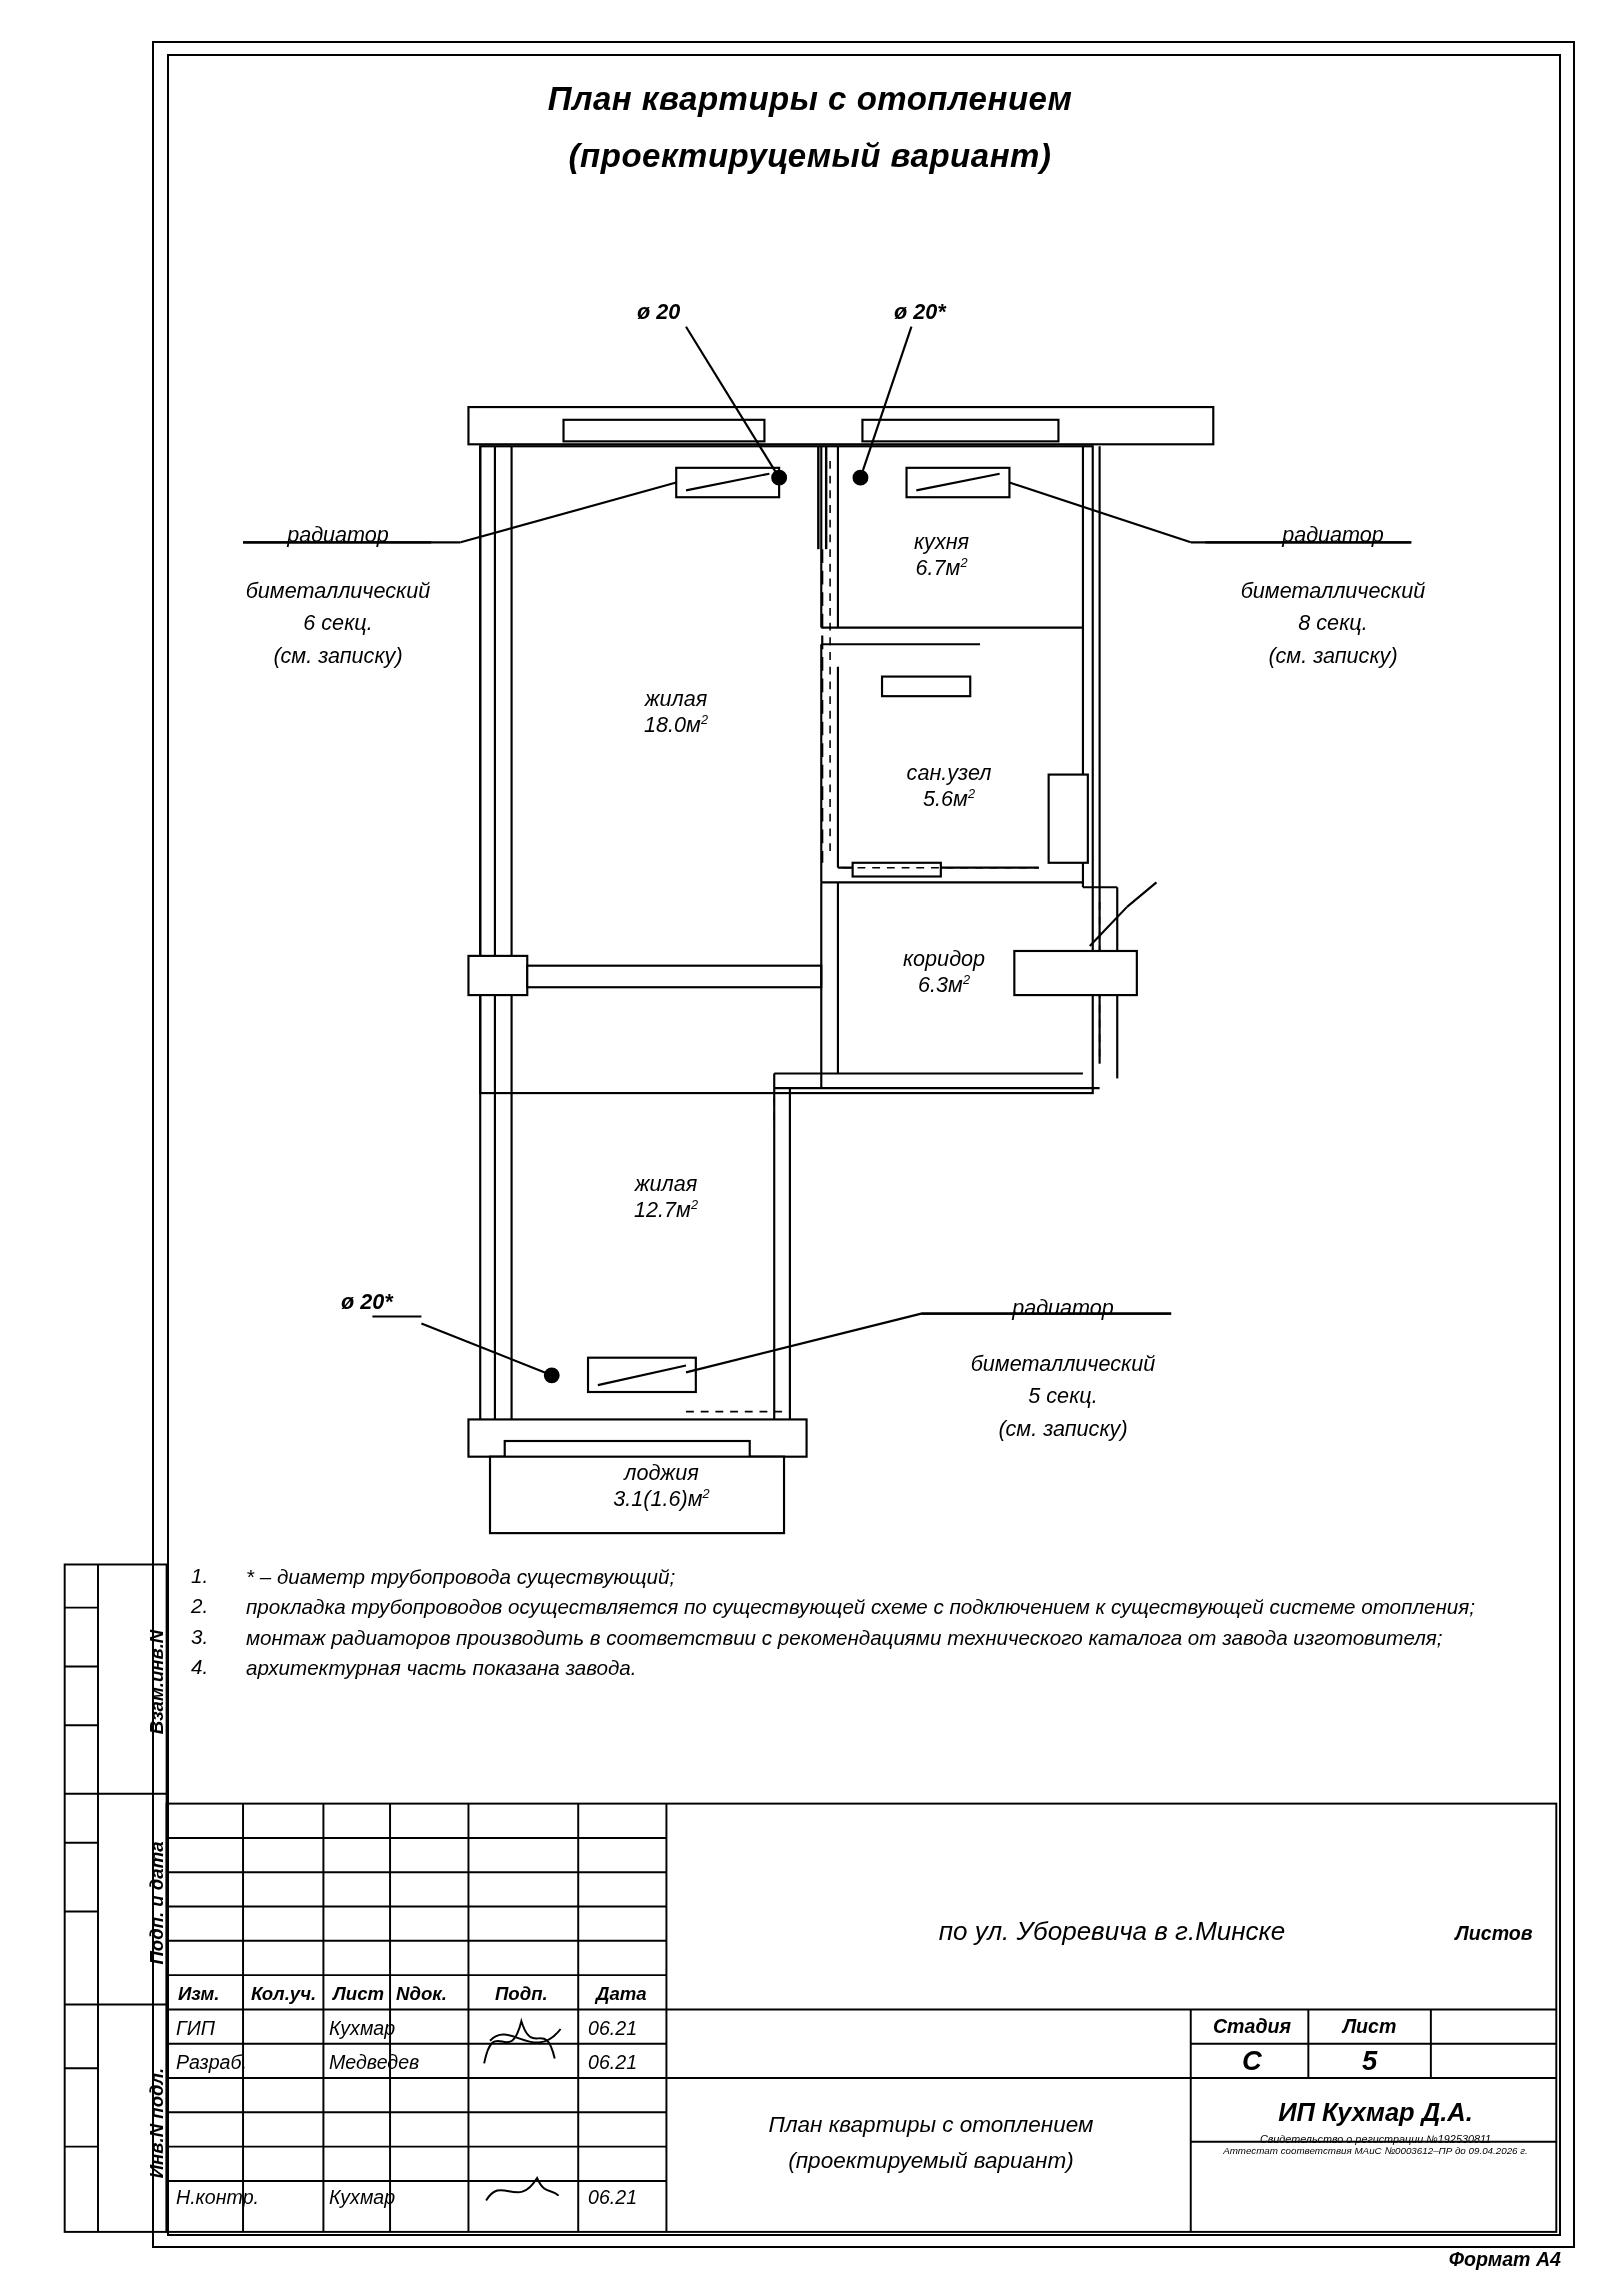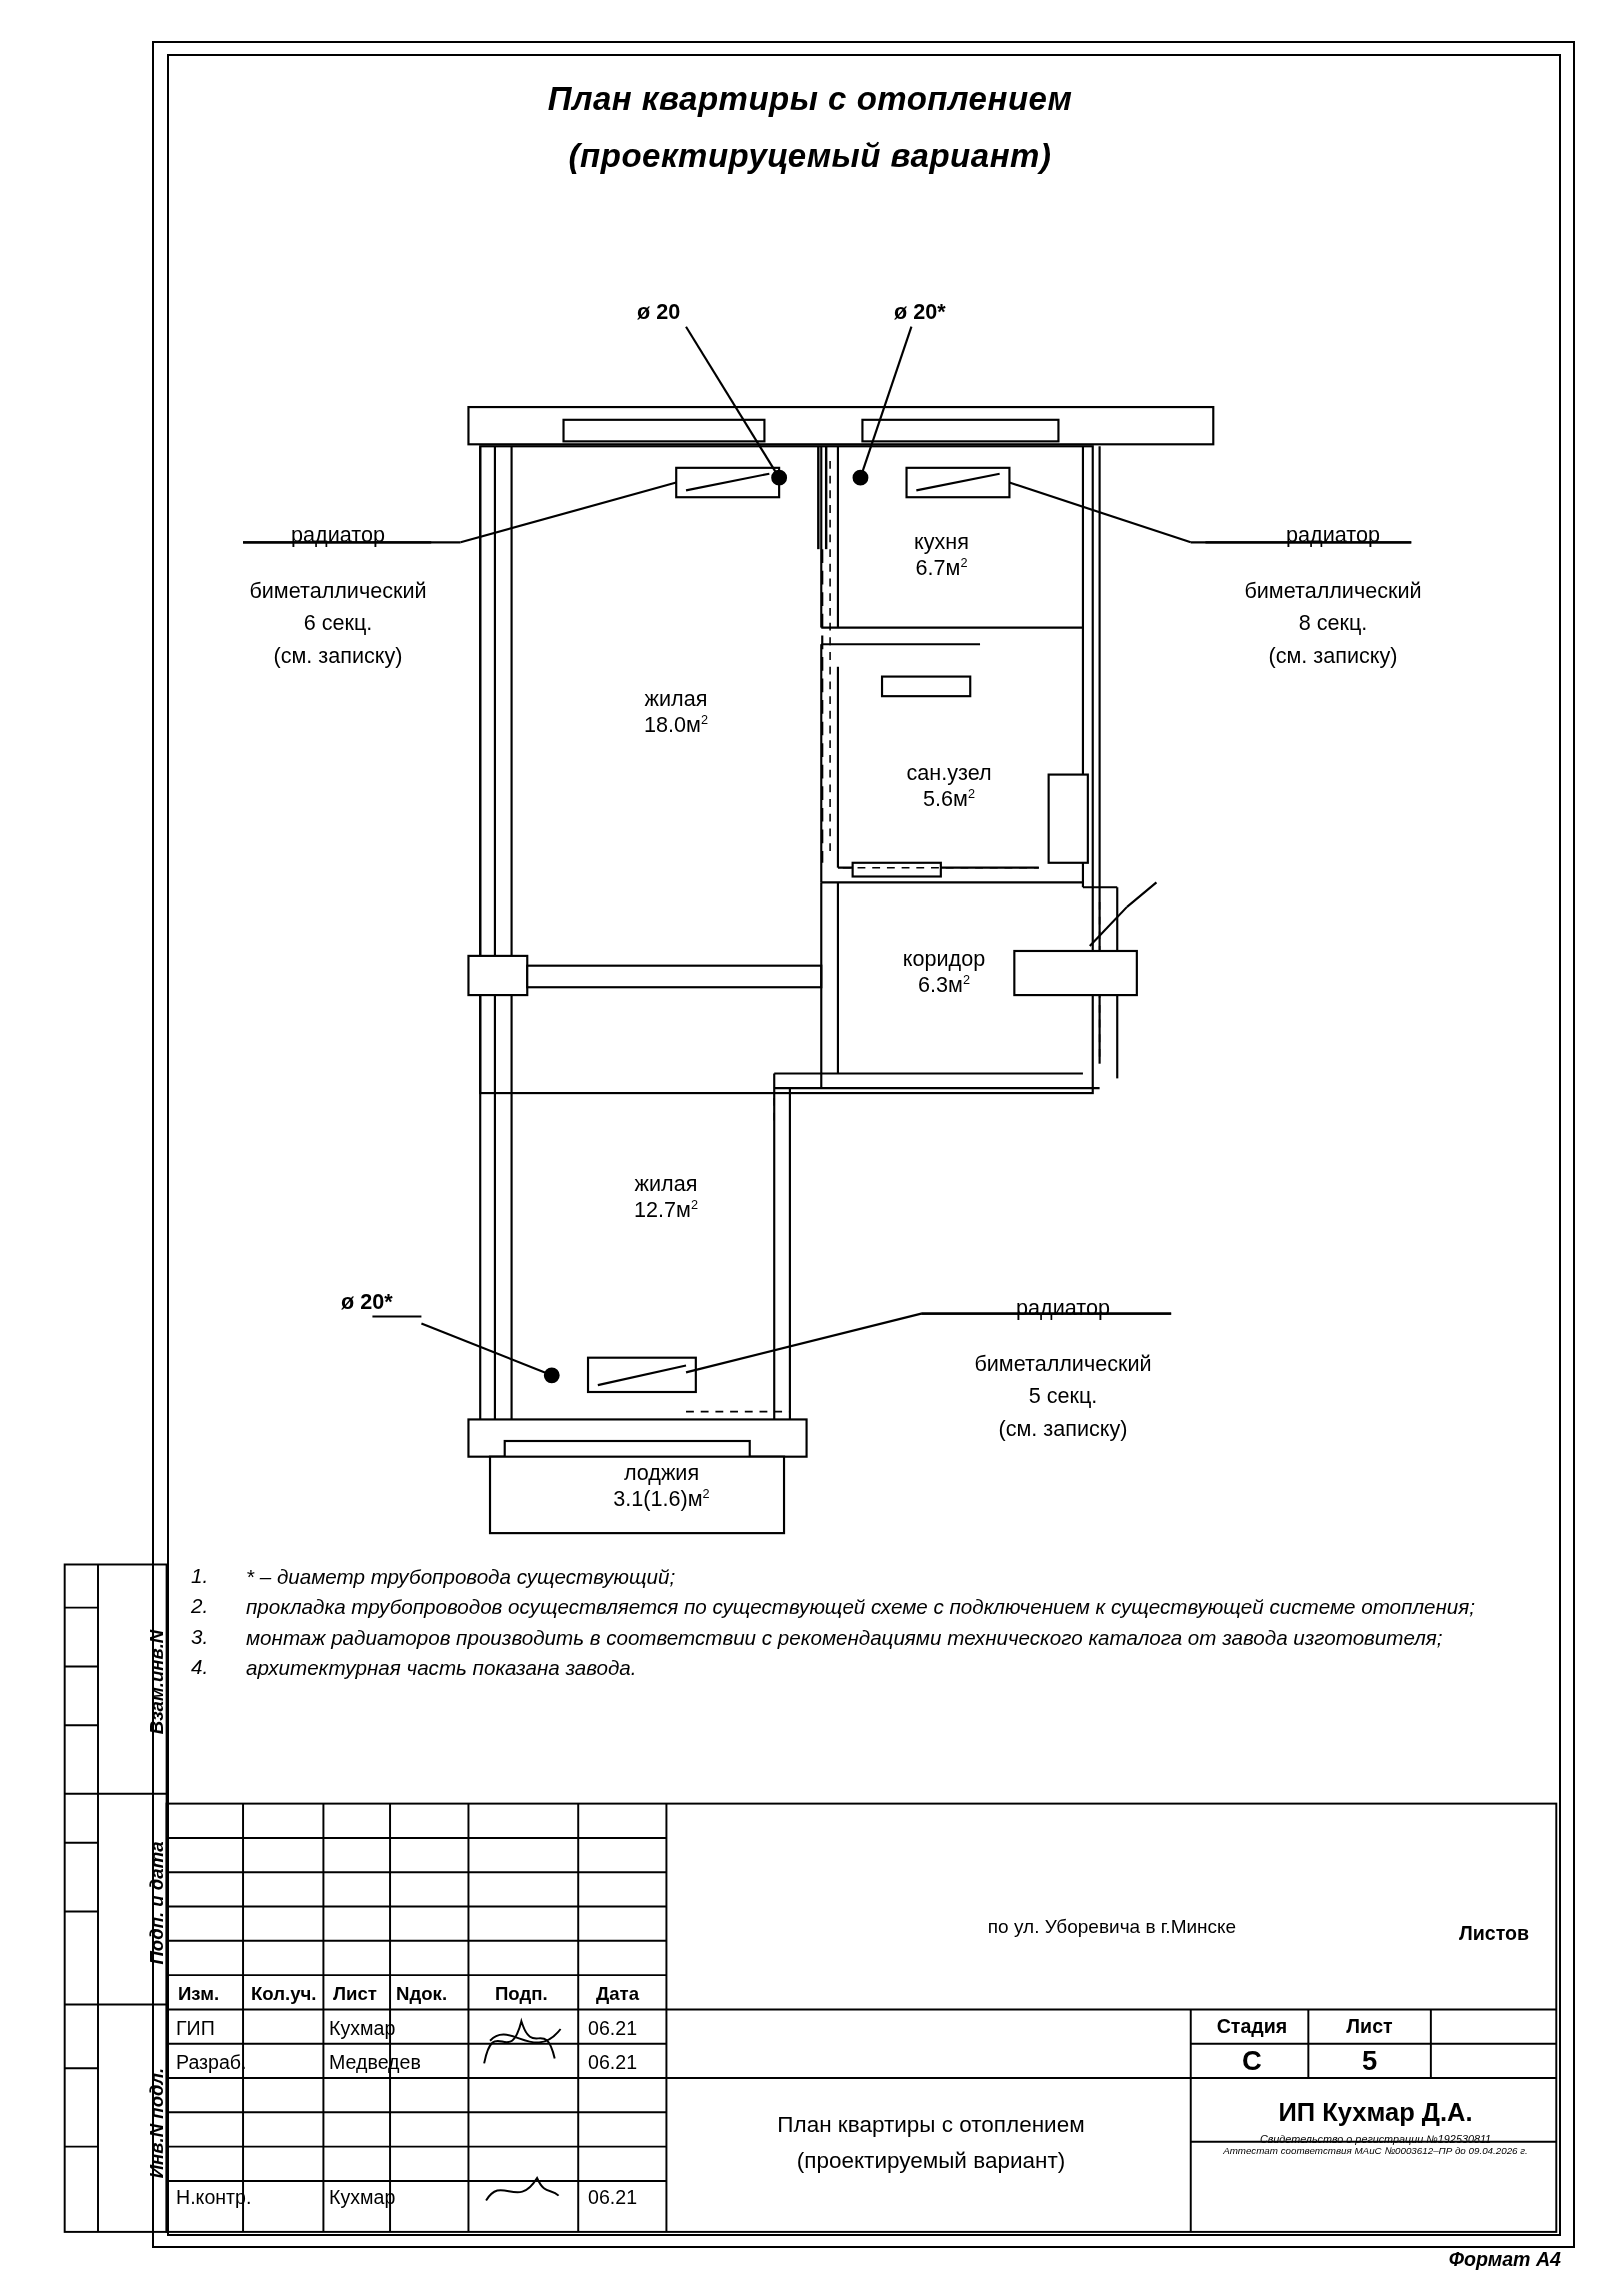--- a/index.html
+++ b/index.html
@@ -3,21 +3,21 @@
 <meta charset="utf-8">
 <style>
   html,body{margin:0;padding:0;background:#ffffff;}
   body{width:1620px;height:2293px;position:relative;font-family:"Liberation Sans",sans-serif;color:#000;}
   .sheet{position:absolute;left:0;top:0;width:1620px;height:2293px;}
   .frame-outer{position:absolute;left:152px;top:41px;width:1419px;height:2203px;border:2.9px solid #000;}
   .frame-inner{position:absolute;left:167px;top:54px;width:1390px;height:2178px;border:2px solid #000;}
   .title{position:absolute;width:100%;text-align:center;font-style:italic;font-weight:bold;font-size:33px;letter-spacing:0.5px;}
   .t1{top:80px;}
   .t2{top:137px;}
-  .lbl{position:absolute;font-size:21.6px;white-space:nowrap;}
+  .lbl{position:absolute;font-style:italic;font-size:21.6px;white-space:nowrap;}
   .lbl.b{font-weight:bold;}
   .ctr{text-align:center;}
   sup{font-size:12.7px;vertical-align:super;}
   svg.plan{position:absolute;left:0;top:0;width:1620px;height:2293px;overflow:visible;}
   .notes{position:absolute;left:191px;top:1564px;width:1313px;}
   .note-row{display:flex;margin-bottom:3.9px;}
   .note-num{width:55px;font-style:italic;font-size:20.6px;}
   .note-txt{font-style:italic;font-size:20.6px;line-height:1.28;}
   .vtext{position:absolute;font-style:italic;font-weight:bold;font-size:18.6px;transform:rotate(-90deg);transform-origin:center center;white-space:nowrap;}
   .fmt{position:absolute;right:59px;bottom:21.6px;font-style:italic;font-size:19.6px;font-weight:bold;}
@@ -279,21 +279,21 @@
   <div class="lbl" style="left:588px;top:2186px;font-size:19.6px;">06.21</div>
 
   <svg style="position:absolute;left:0;top:0;width:1620px;height:2293px;" viewBox="0 0 1653 2339" width="1620" height="2293">
     <g stroke="#000" stroke-width="2" fill="none">
       <path d="M494 2105 C504 2055, 520 2110, 532 2062 C544 2100, 556 2058, 566 2100"></path>
       <path d="M500 2082 C520 2060, 545 2105, 572 2070"></path>
       <path d="M496 2245 C512 2218, 528 2255, 548 2222 C556 2240, 562 2232, 570 2240"></path>
     </g>
   </svg>
 
-  <div class="lbl ctr" style="left:676px;top:1916px;width:872px;font-size:19px;">по ул. Уборевича в г.Минске</div>
+  <div class="lbl ctr" style="left:676px;top:1916px;width:872px;font-size:26px;">по ул. Уборевича в г.Минске</div>
 
   <div class="lbl b ctr" style="left:1198px;top:2015px;width:108px;font-size:19.6px;">Стадия</div>
   <div class="lbl b ctr" style="left:1313px;top:2015px;width:113px;font-size:19.6px;">Лист</div>
   <div class="lbl b ctr" style="left:1436px;top:1922px;width:116px;font-size:19.6px;">Листов</div>
 
   <div class="lbl b ctr" style="left:1198px;top:2045px;width:108px;font-size:27.4px;">С</div>
   <div class="lbl b ctr" style="left:1313px;top:2045px;width:113px;font-size:27.4px;">5</div>
   <div class="lbl b ctr" style="left:1436px;top:2045px;width:116px;font-size:27.4px;"></div>
 
   <div class="lbl ctr" style="left:676px;top:2112px;width:510px;font-size:22.5px;">План квартиры с отоплением</div>

